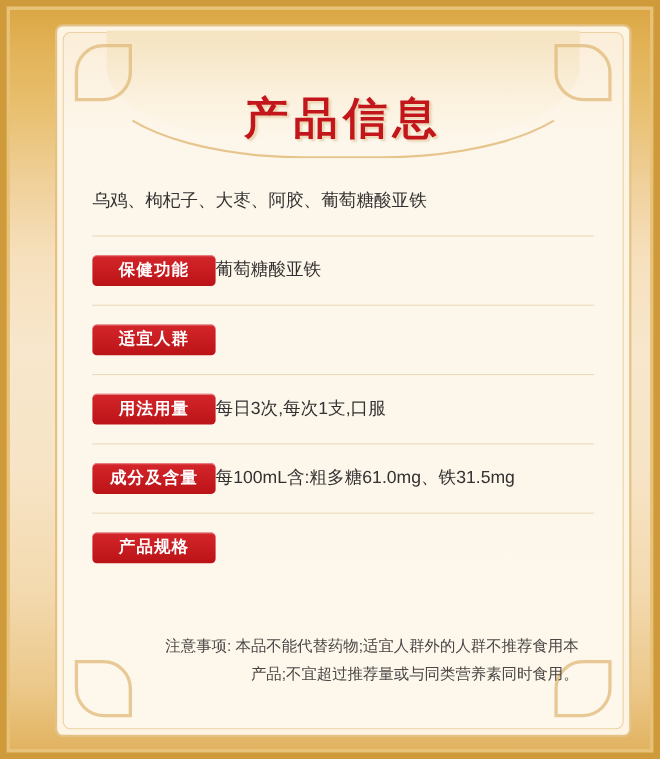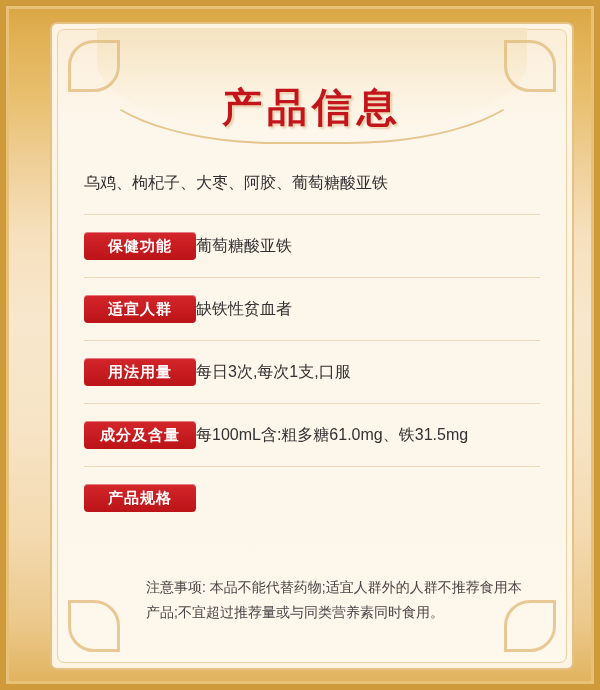--- a/index.html
+++ b/index.html
@@ -137,21 +137,21 @@
     line-height: 1.4;
   }
   .note {
     position: absolute;
     left: 88px;
     right: 40px;
     top: 545px;
     font-size: 14px;
     color: #4a4645;
     line-height: 1.75;
-    text-align: left;
+    text-align: right;
   }
   .note .note-label {
     font-weight: normal;
   }
 </style>
 </head>
 <body>
 
 <div class="poster">
   <div class="gold-frame"></div>
@@ -171,21 +171,20 @@
       <div class="rows">
         <div class="row">
           <div class="value">乌鸡、枸杞子、大枣、阿胶、葡萄糖酸亚铁</div>
         </div>
         <div class="row">
           <div class="tag">保健功能</div>
           <div class="value">葡萄糖酸亚铁</div>
         </div>
         <div class="row">
           <div class="tag">适宜人群</div>
-          <div class="value">缺铁性贫血者</div>
         </div>
         <div class="row">
           <div class="tag">用法用量</div>
           <div class="value">每日3次,每次1支,口服</div>
         </div>
         <div class="row">
           <div class="tag">成分及含量</div>
           <div class="value">每100mL含:粗多糖61.0mg、铁31.5mg</div>
         </div>
         <div class="row">

